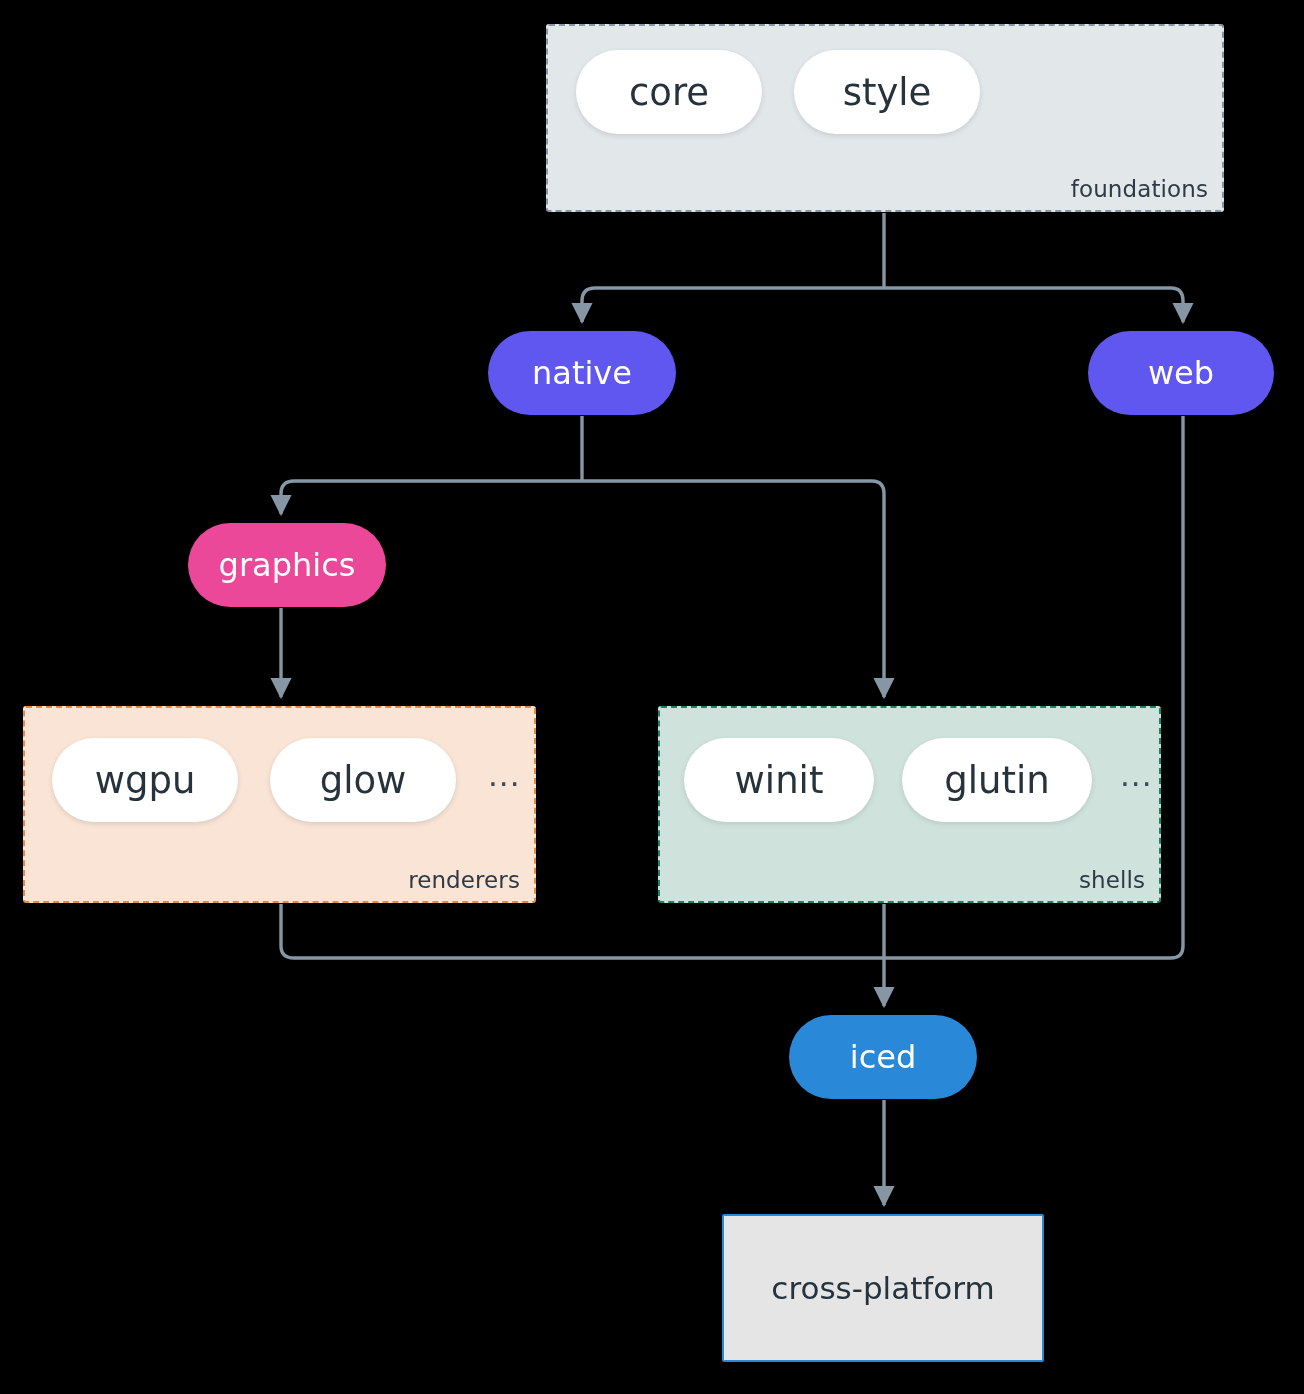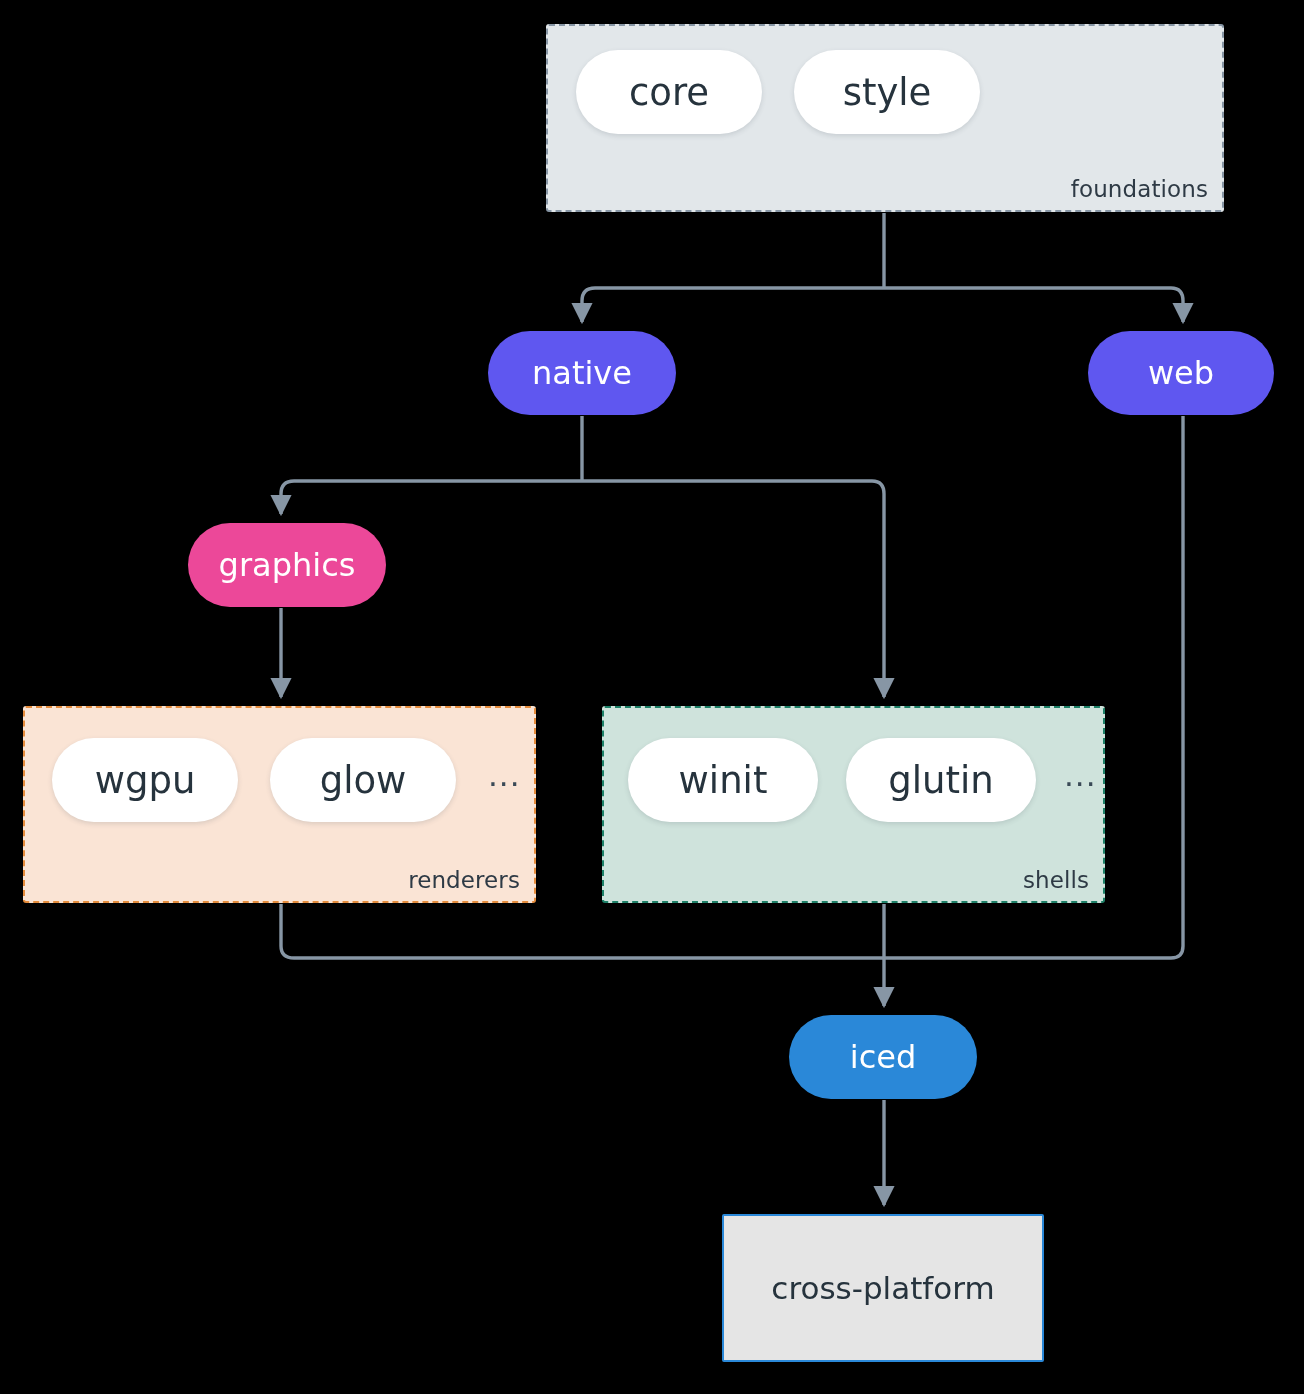--- a/index.html
+++ b/index.html
@@ -57,21 +57,21 @@
   .group-renderers {
     left: 23px;
     top: 706px;
     width: 513px;
     height: 197px;
     background: #fae4d5;
     border: 2px dashed #e58c3c;
     border-radius: 3px;
   }
   .group-shells {
-    left: 602px;
+    left: 658px;
     top: 706px;
     width: 503px;
     height: 197px;
     background: #cfe3dc;
     border: 2px dashed #1e8168;
     border-radius: 3px;
   }
 
   
   .pill-row {

